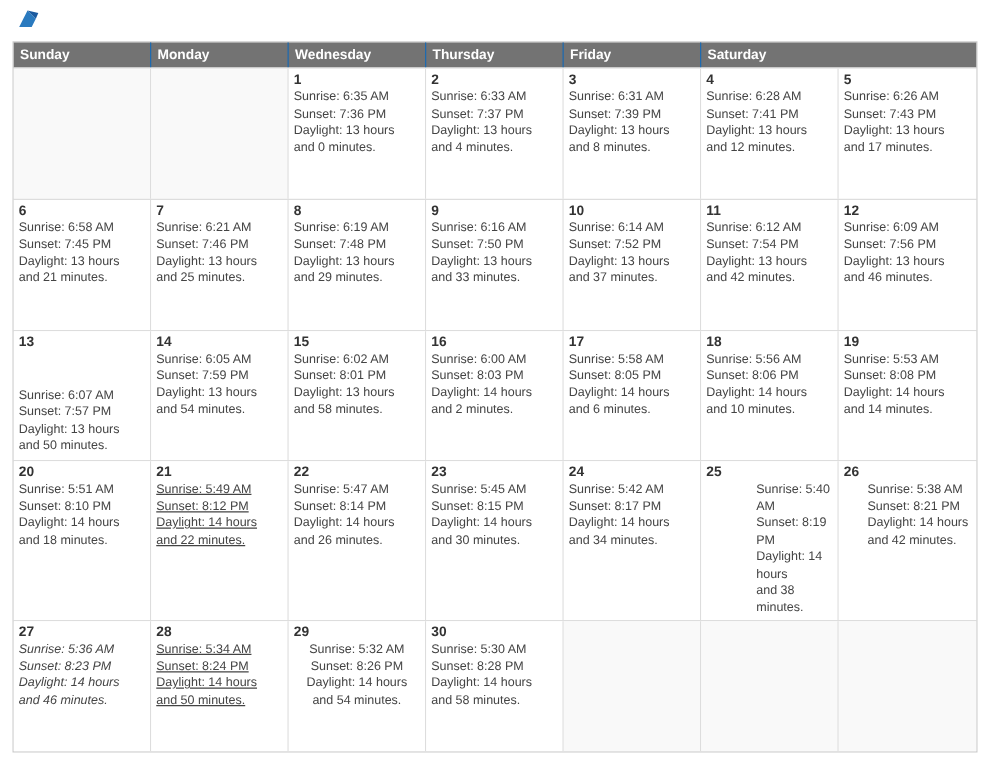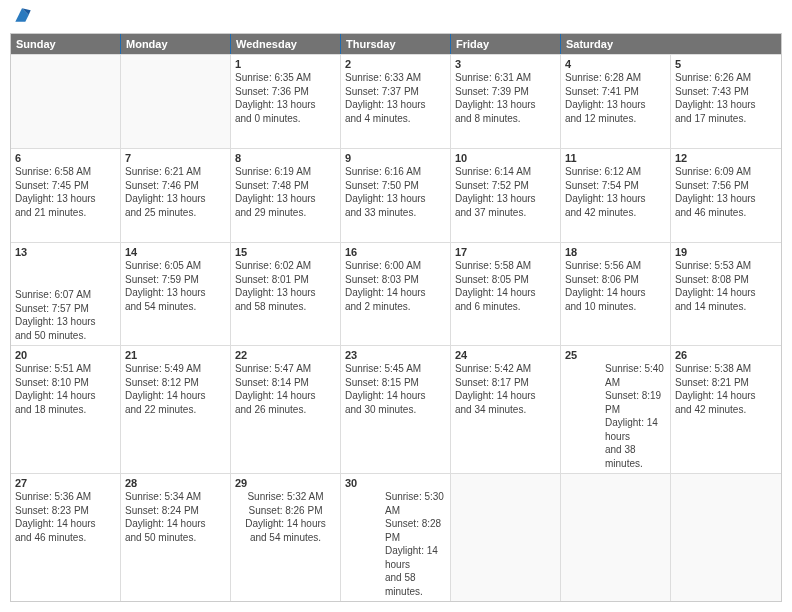--- a/index.html
+++ b/index.html
@@ -291,21 +291,21 @@
         <div class="cal-row">
           <div class="cal-cell">
             <span class="day-num">20</span>
             <div class="day-info" style="white-space: pre-line;">Sunrise: 5:51 AM
 Sunset: 8:10 PM
 Daylight: 14 hours
 and 18 minutes.</div>
           </div>
           <div class="cal-cell">
             <span class="day-num">21</span>
-            <div class="day-info" style="white-space: pre-line;">Sunrise: 5:49 AM
+            <div class="day-info" style="white-space: pre-line; text-decoration: underline;">Sunrise: 5:49 AM
 Sunset: 8:12 PM
 Daylight: 14 hours
 and 22 minutes.</div>
           </div>
           <div class="cal-cell">
             <span class="day-num">22</span>
             <div class="day-info" style="white-space: pre-line;">Sunrise: 5:47 AM
 Sunset: 8:14 PM
 Daylight: 14 hours
 and 26 minutes.</div>
@@ -326,51 +326,51 @@
           </div>
           <div class="cal-cell">
             <span class="day-num">25</span>
             <div class="day-info" style="white-space: pre-line; margin-left: 40px;">Sunrise: 5:40 AM
 Sunset: 8:19 PM
 Daylight: 14 hours
 and 38 minutes.</div>
           </div>
           <div class="cal-cell">
             <span class="day-num">26</span>
-            <div class="day-info" style="white-space: pre-line;">Sunrise: 5:38 AM
+            <div class="day-info" style="white-space: pre-line; margin-left: 19px;">Sunrise: 5:38 AM
 Sunset: 8:21 PM
 Daylight: 14 hours
 and 42 minutes.</div>
           </div>
         </div>
         <div class="cal-row">
           <div class="cal-cell">
             <span class="day-num">27</span>
-            <div class="day-info" style="white-space: pre-line;">Sunrise: 5:36 AM
+            <div class="day-info" style="white-space: pre-line; font-style: italic;">Sunrise: 5:36 AM
 Sunset: 8:23 PM
 Daylight: 14 hours
 and 46 minutes.</div>
           </div>
           <div class="cal-cell">
             <span class="day-num">28</span>
-            <div class="day-info" style="white-space: pre-line;">Sunrise: 5:34 AM
+            <div class="day-info" style="white-space: pre-line; text-decoration: underline;">Sunrise: 5:34 AM
 Sunset: 8:24 PM
 Daylight: 14 hours
 and 50 minutes.</div>
           </div>
           <div class="cal-cell">
             <span class="day-num">29</span>
             <div class="day-info" style="white-space: pre-line; text-align: center;">Sunrise: 5:32 AM
 Sunset: 8:26 PM
 Daylight: 14 hours
 and 54 minutes.</div>
           </div>
           <div class="cal-cell">
             <span class="day-num">30</span>
-            <div class="day-info" style="white-space: pre-line; margin-left: 40px;">Sunrise: 5:30 AM
+            <div class="day-info" style="white-space: pre-line;">Sunrise: 5:30 AM
 Sunset: 8:28 PM
 Daylight: 14 hours
 and 58 minutes.</div>
           </div>
           <div class="cal-cell empty"></div>
           <div class="cal-cell empty"></div>
           <div class="cal-cell empty"></div>
         </div>
       </div>
   </div>

